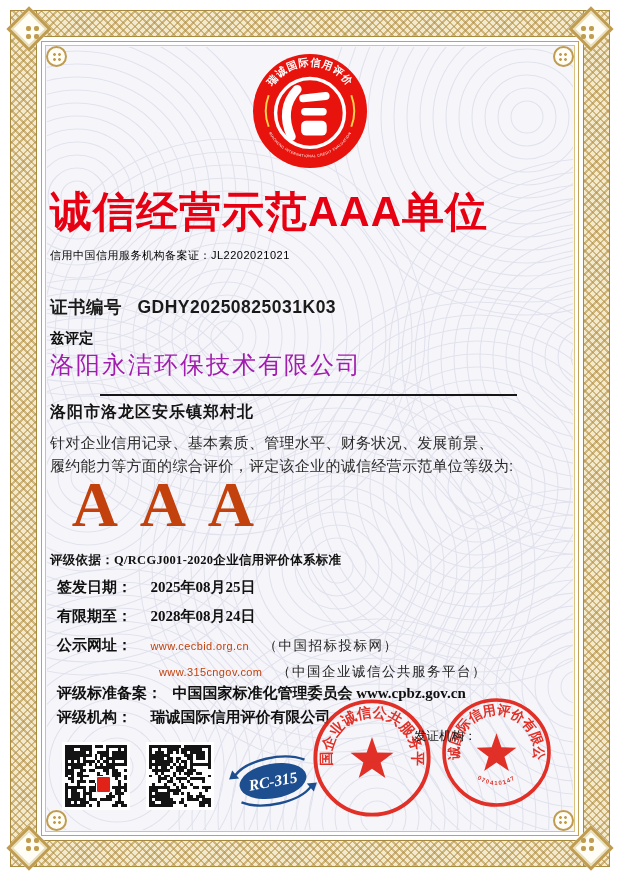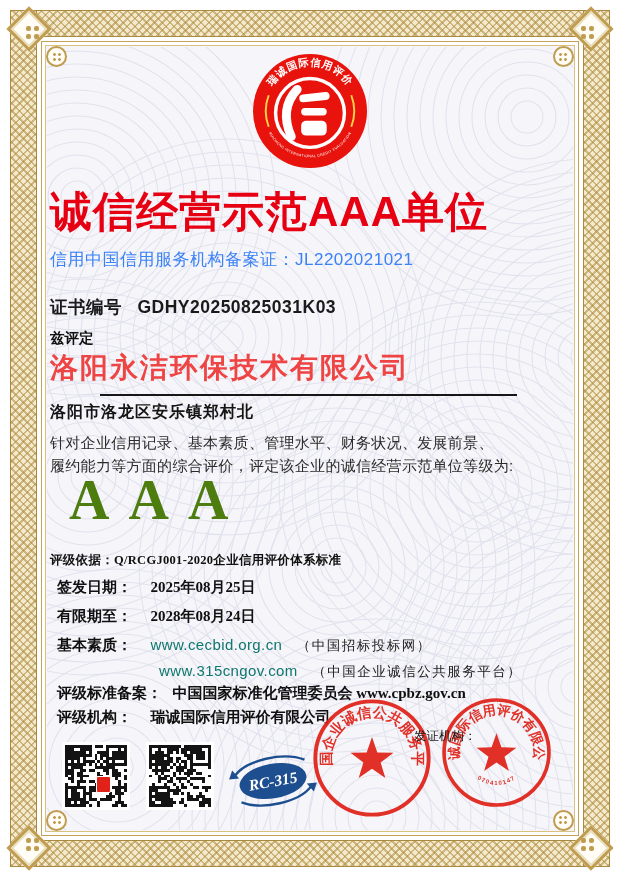--- a/index.html
+++ b/index.html
@@ -31,39 +31,39 @@
   .corner .dots i{background:#bf9c50;border-radius:2px;}
   .corner .button{position:absolute;left:40px;top:40px;width:17px;height:17px;border-radius:50%;
         background:#fffdf6;border:2.5px solid #bf9c50;}
   .corner .button::after{content:"";position:absolute;inset:3.5px;
         background:radial-gradient(#bf9c50 1.3px, transparent 1.5px) 0 0/5px 5px;}
   
   .c{position:absolute;left:50px;right:50px;z-index:3;}
   .logo{position:absolute;left:50%;transform:translateX(-50%);top:52px;width:118px;height:118px;z-index:3;}
   .title{top:184px;font-size:42px;font-weight:900;color:#e60012;letter-spacing:1px;
         font-family:"Liberation Sans",sans-serif;}
-  .subtitle{top:248px;font-size:17px;color:#3b82f6;letter-spacing:.5px;}
+  .subtitle{top:248px;font-size:11px;color:#000000;letter-spacing:.5px;}
   .certno{top:295px;font-size:17.5px;font-weight:bold;color:#1a1a1a;letter-spacing:.5px;}
   .certno .num{margin-left:10px;}
   .hereby{top:329px;font-size:14.5px;font-weight:bold;color:#111;
         font-family:Liberation Sans, sans-serif;}
-  .company{top:349px;font-size:28px;font-weight:700;color:#ef4444;letter-spacing:2px;
+  .company{top:349px;font-size:24px;font-weight:400;color:#a21caf;letter-spacing:2px;
         font-family:"Liberation Serif",serif;}
   .company-underline{position:absolute;left:100px;right:103px;top:394px;height:2px;background:#161616;z-index:3;}
   .address{top:402px;font-size:16px;font-weight:bold;color:#141414;letter-spacing:1px;}
   .desc{top:431px;font-size:15px;color:#2b2b2b;line-height:1.55;letter-spacing:.3px;}
-  .grade{top:471px;font-size:56px;font-weight:bold;color:#4d7c0f;letter-spacing:.34em;text-indent:.34em;
+  .grade{top:471px;font-size:64px;font-weight:bold;color:#c2410c;letter-spacing:.34em;text-indent:.34em;
         font-family:"Liberation Serif",serif;line-height:1.05;}
   .basis{top:552px;font-size:12.5px;font-weight:bold;color:#111;
         font-family:"Liberation Serif",serif;letter-spacing:.3px;}
   
   .row{position:absolute;left:57px;z-index:3;white-space:nowrap;}
   .lab{font-family:"Liberation Serif",serif;font-weight:bold;font-size:15px;color:#101010;margin-right:14px;}
   .val-serif{font-family:"Liberation Serif",serif;font-weight:bold;font-size:15px;color:#101010;}
-  .val-url{font-size:15px;color:#0f766e;letter-spacing:.4px;margin-right:10px;}
+  .val-url{font-size:11px;color:#c2410c;letter-spacing:.4px;margin-right:10px;}
   .val-note{font-size:13.5px;color:#232323;letter-spacing:1.5px;}
   .indent{padding-left:102px;}
   
   .qr{position:absolute;top:742px;width:68px;height:68px;background:#ffffff;padding:3px;box-sizing:border-box;
       display:grid;grid-template-columns:repeat(21,1fr);grid-template-rows:repeat(21,1fr);z-index:3;}
   .qr .qm{background:#141414;}
   .qr1{left:62px;}
   .qr2{left:146px;}
   .qr-logo{position:absolute;left:50%;top:50%;transform:translate(-50%,-50%);width:13px;height:15px;
       background:#e02218;border:1.5px solid #fff;border-radius:2px;z-index:4;}
@@ -323,21 +323,21 @@
 
   <div class="row" style="top:578px">
     <span class="lab">签发日期：</span>
     <span class="val-serif">2025年08月25日</span>
   </div>
   <div class="row" style="top:607px">
     <span class="lab">有限期至：</span>
     <span class="val-serif">2028年08月24日</span>
   </div>
   <div class="row" style="top:636px">
-    <span class="lab">基本素质：</span>
+    <span class="lab">公示网址：</span>
     <span class="val-url">www.cecbid.org.cn</span>
     <span class="val-note">（中国招标投标网）</span>
   </div>
   <div class="row indent" style="top:662px">
     <span class="val-url">www.315cngov.com</span>
     <span class="val-note">（中国企业诚信公共服务平台）</span>
   </div>
   <div class="row" style="top:684px">
     <span class="lab" style="margin-right:6px">评级标准备案：</span>
     <span class="val-serif">中国国家标准化管理委员会 www.cpbz.gov.cn</span>

